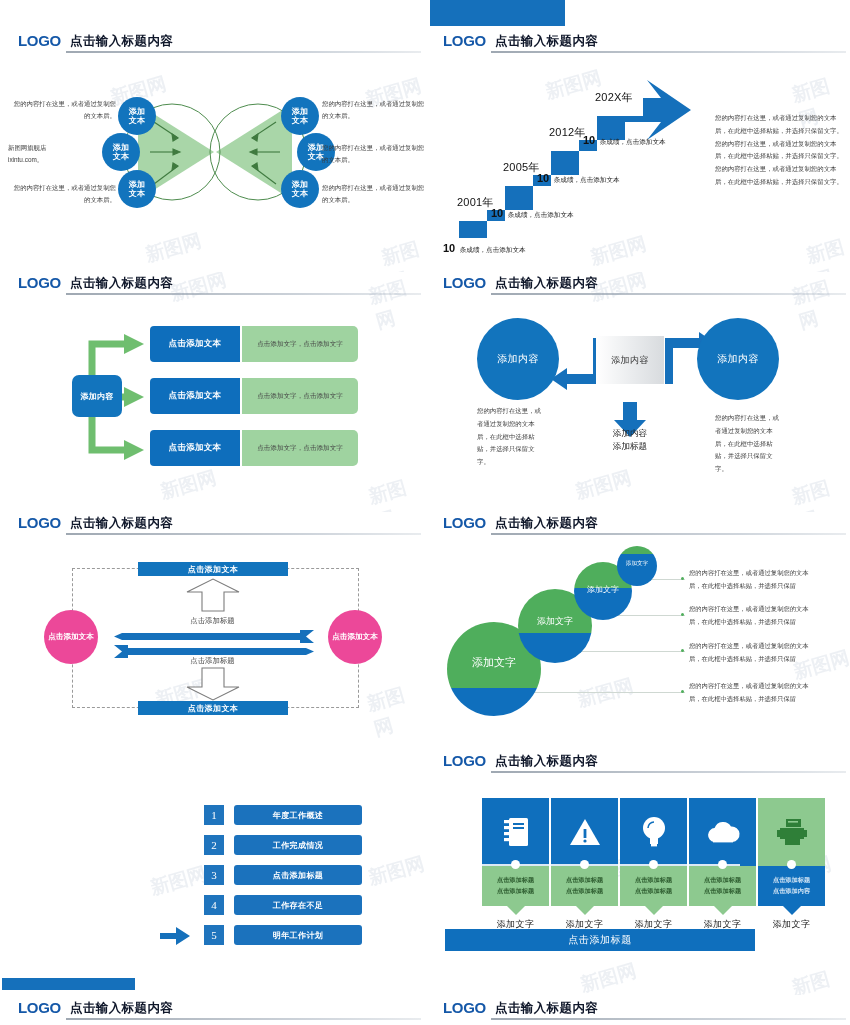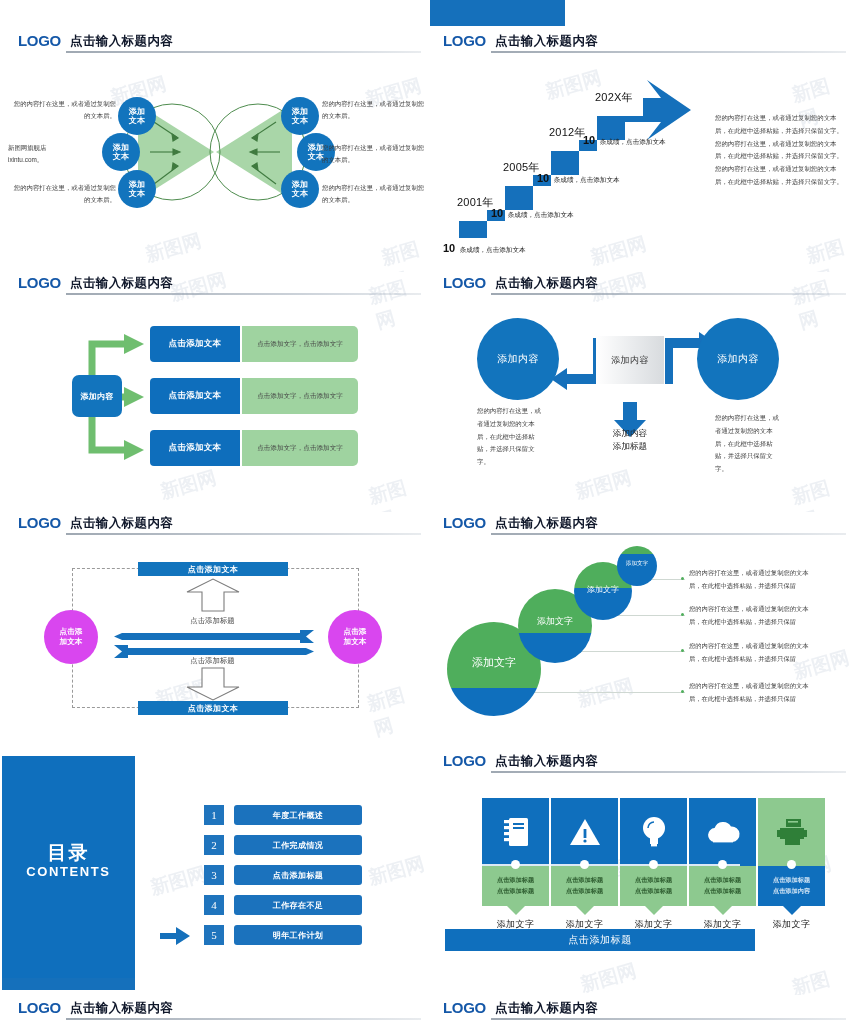--- a/index.html
+++ b/index.html
@@ -129,22 +129,22 @@
     position: absolute; left: 72px; top: 56px; width: 287px; height: 140px;
     border: 1.2px dashed #9a9a9a;
   }
   .s5 .bar {
     position: absolute; left: 138px; width: 150px; height: 14px;
     background: #1274bd; color: #fff; font-size: 8px; font-weight: bold;
     display: flex; align-items: center; justify-content: center; letter-spacing: .4px;
   }
   .s5 .circ {
     position: absolute; width: 54px; height: 54px; border-radius: 50%;
-    background: #d946ef; color: #fff; font-size: 7.6px; font-weight: bold;
-    display: flex; flex-direction: column; align-items: center; justify-content: center;
+    background: #ec4899; color: #fff; font-size: 7.6px; font-weight: bold;
+    display: flex; flex-direction: row; align-items: center; justify-content: center;
     line-height: 1.3; text-align: center;
   }
   .s5 .mid { position: absolute; width: 100%; text-align: center;
              font-size: 7.4px; color: #444; }
 
   
   .s6 { left: 425px; top: 512px; width: 425px; height: 240px; }
   .s6 .bub { position: absolute; border-radius: 50%; overflow: hidden; }
   .s6 .bub .top { position: absolute; left: 0; top: 0; width: 100%; background: #4fae5c; }
   .s6 .bub .bot { position: absolute; left: 0; bottom: 0; width: 100%; background: #0f6fbd; }
@@ -508,24 +508,20 @@
     <div class="bullet" style="left:256px;top:137px;"></div>
     <div class="bullet" style="left:256px;top:178px;"></div>
 
     <div class="ltxt" style="left:264px;top:55px;">您的内容打在这里，或者通过复制您的文本后，在此框中选择粘贴，并选择只保留</div>
     <div class="ltxt" style="left:264px;top:91px;">您的内容打在这里，或者通过复制您的文本后，在此框中选择粘贴，并选择只保留</div>
     <div class="ltxt" style="left:264px;top:128px;">您的内容打在这里，或者通过复制您的文本后，在此框中选择粘贴，并选择只保留</div>
     <div class="ltxt" style="left:264px;top:168px;">您的内容打在这里，或者通过复制您的文本后，在此框中选择粘贴，并选择只保留</div>
   </div>
 
   <div class="slide s7">
-    <div class="panel">
-      <div class="t1">目录</div>
-      <div class="t2">CONTENTS</div>
-    </div>
     <div class="wm" style="left:150px;top:118px;">新图网</div>
     <div class="wm" style="left:368px;top:108px;">新图网</div>
 
     <div class="item" style="top:55px;">
       <div class="num">1</div>
       <div class="cap">年度工作概述</div>
     </div>
     <div class="item" style="top:85px;">
       <div class="num">2</div>
       <div class="cap">工作完成情况</div>

